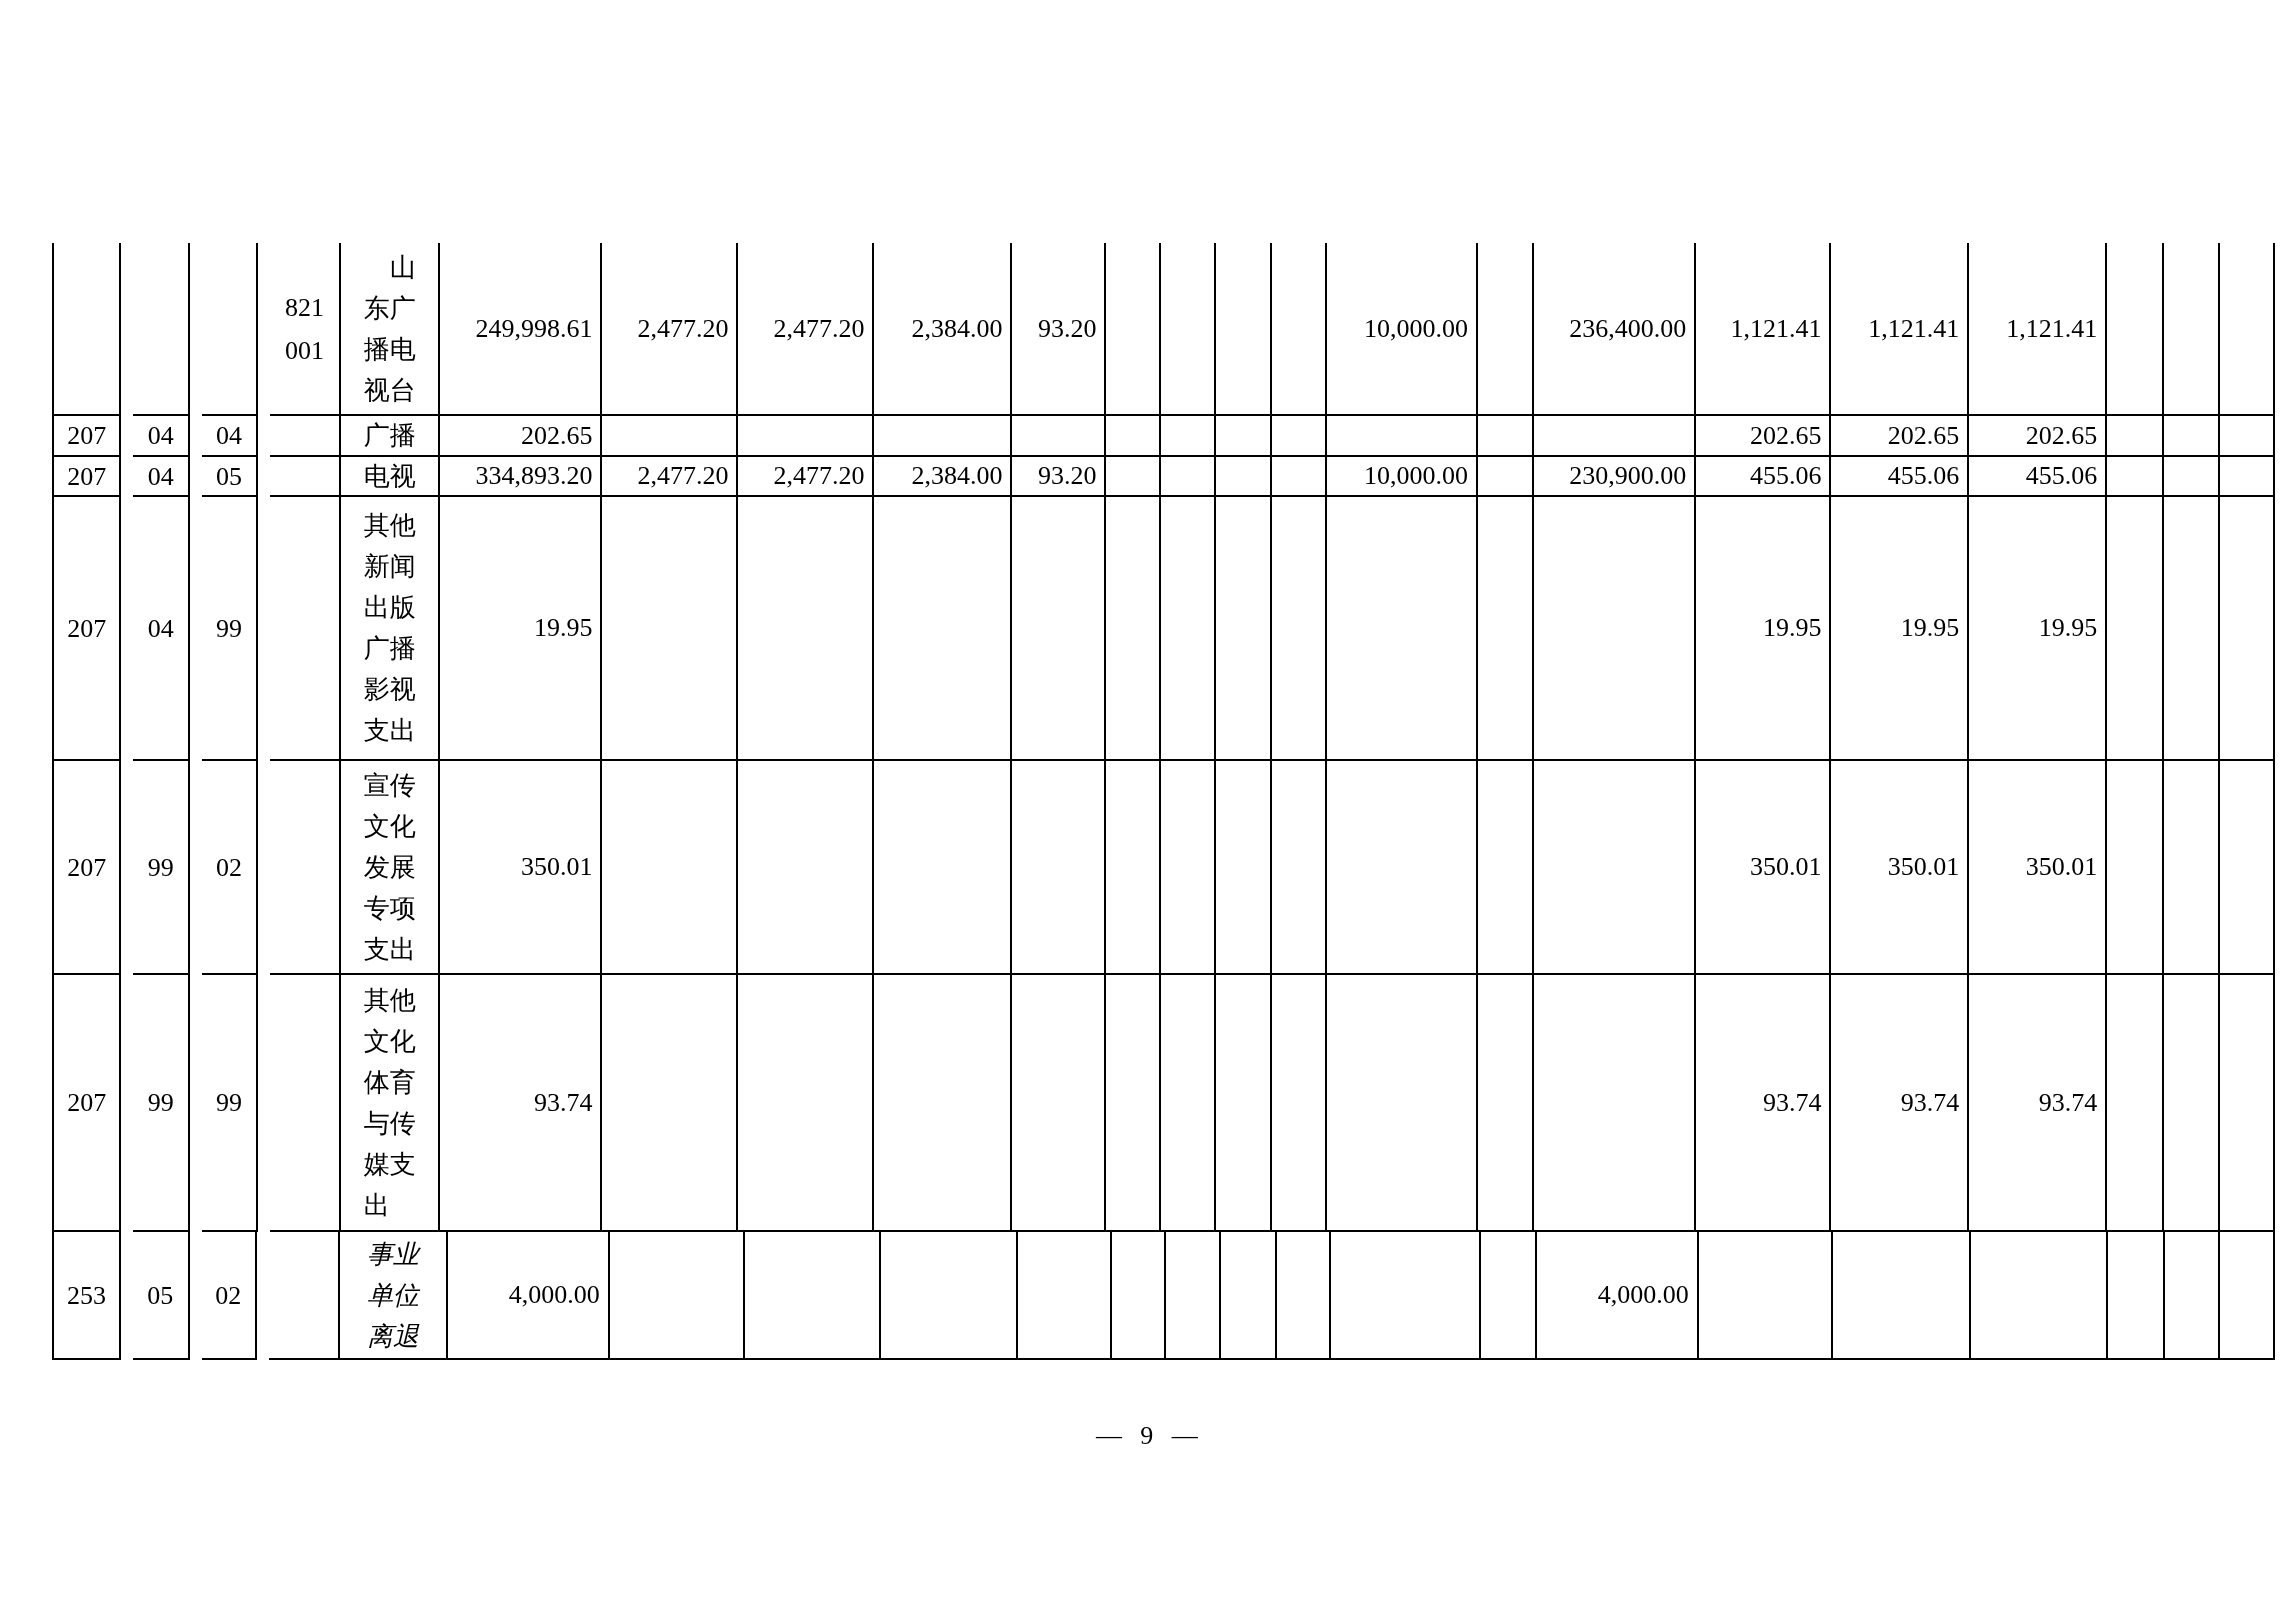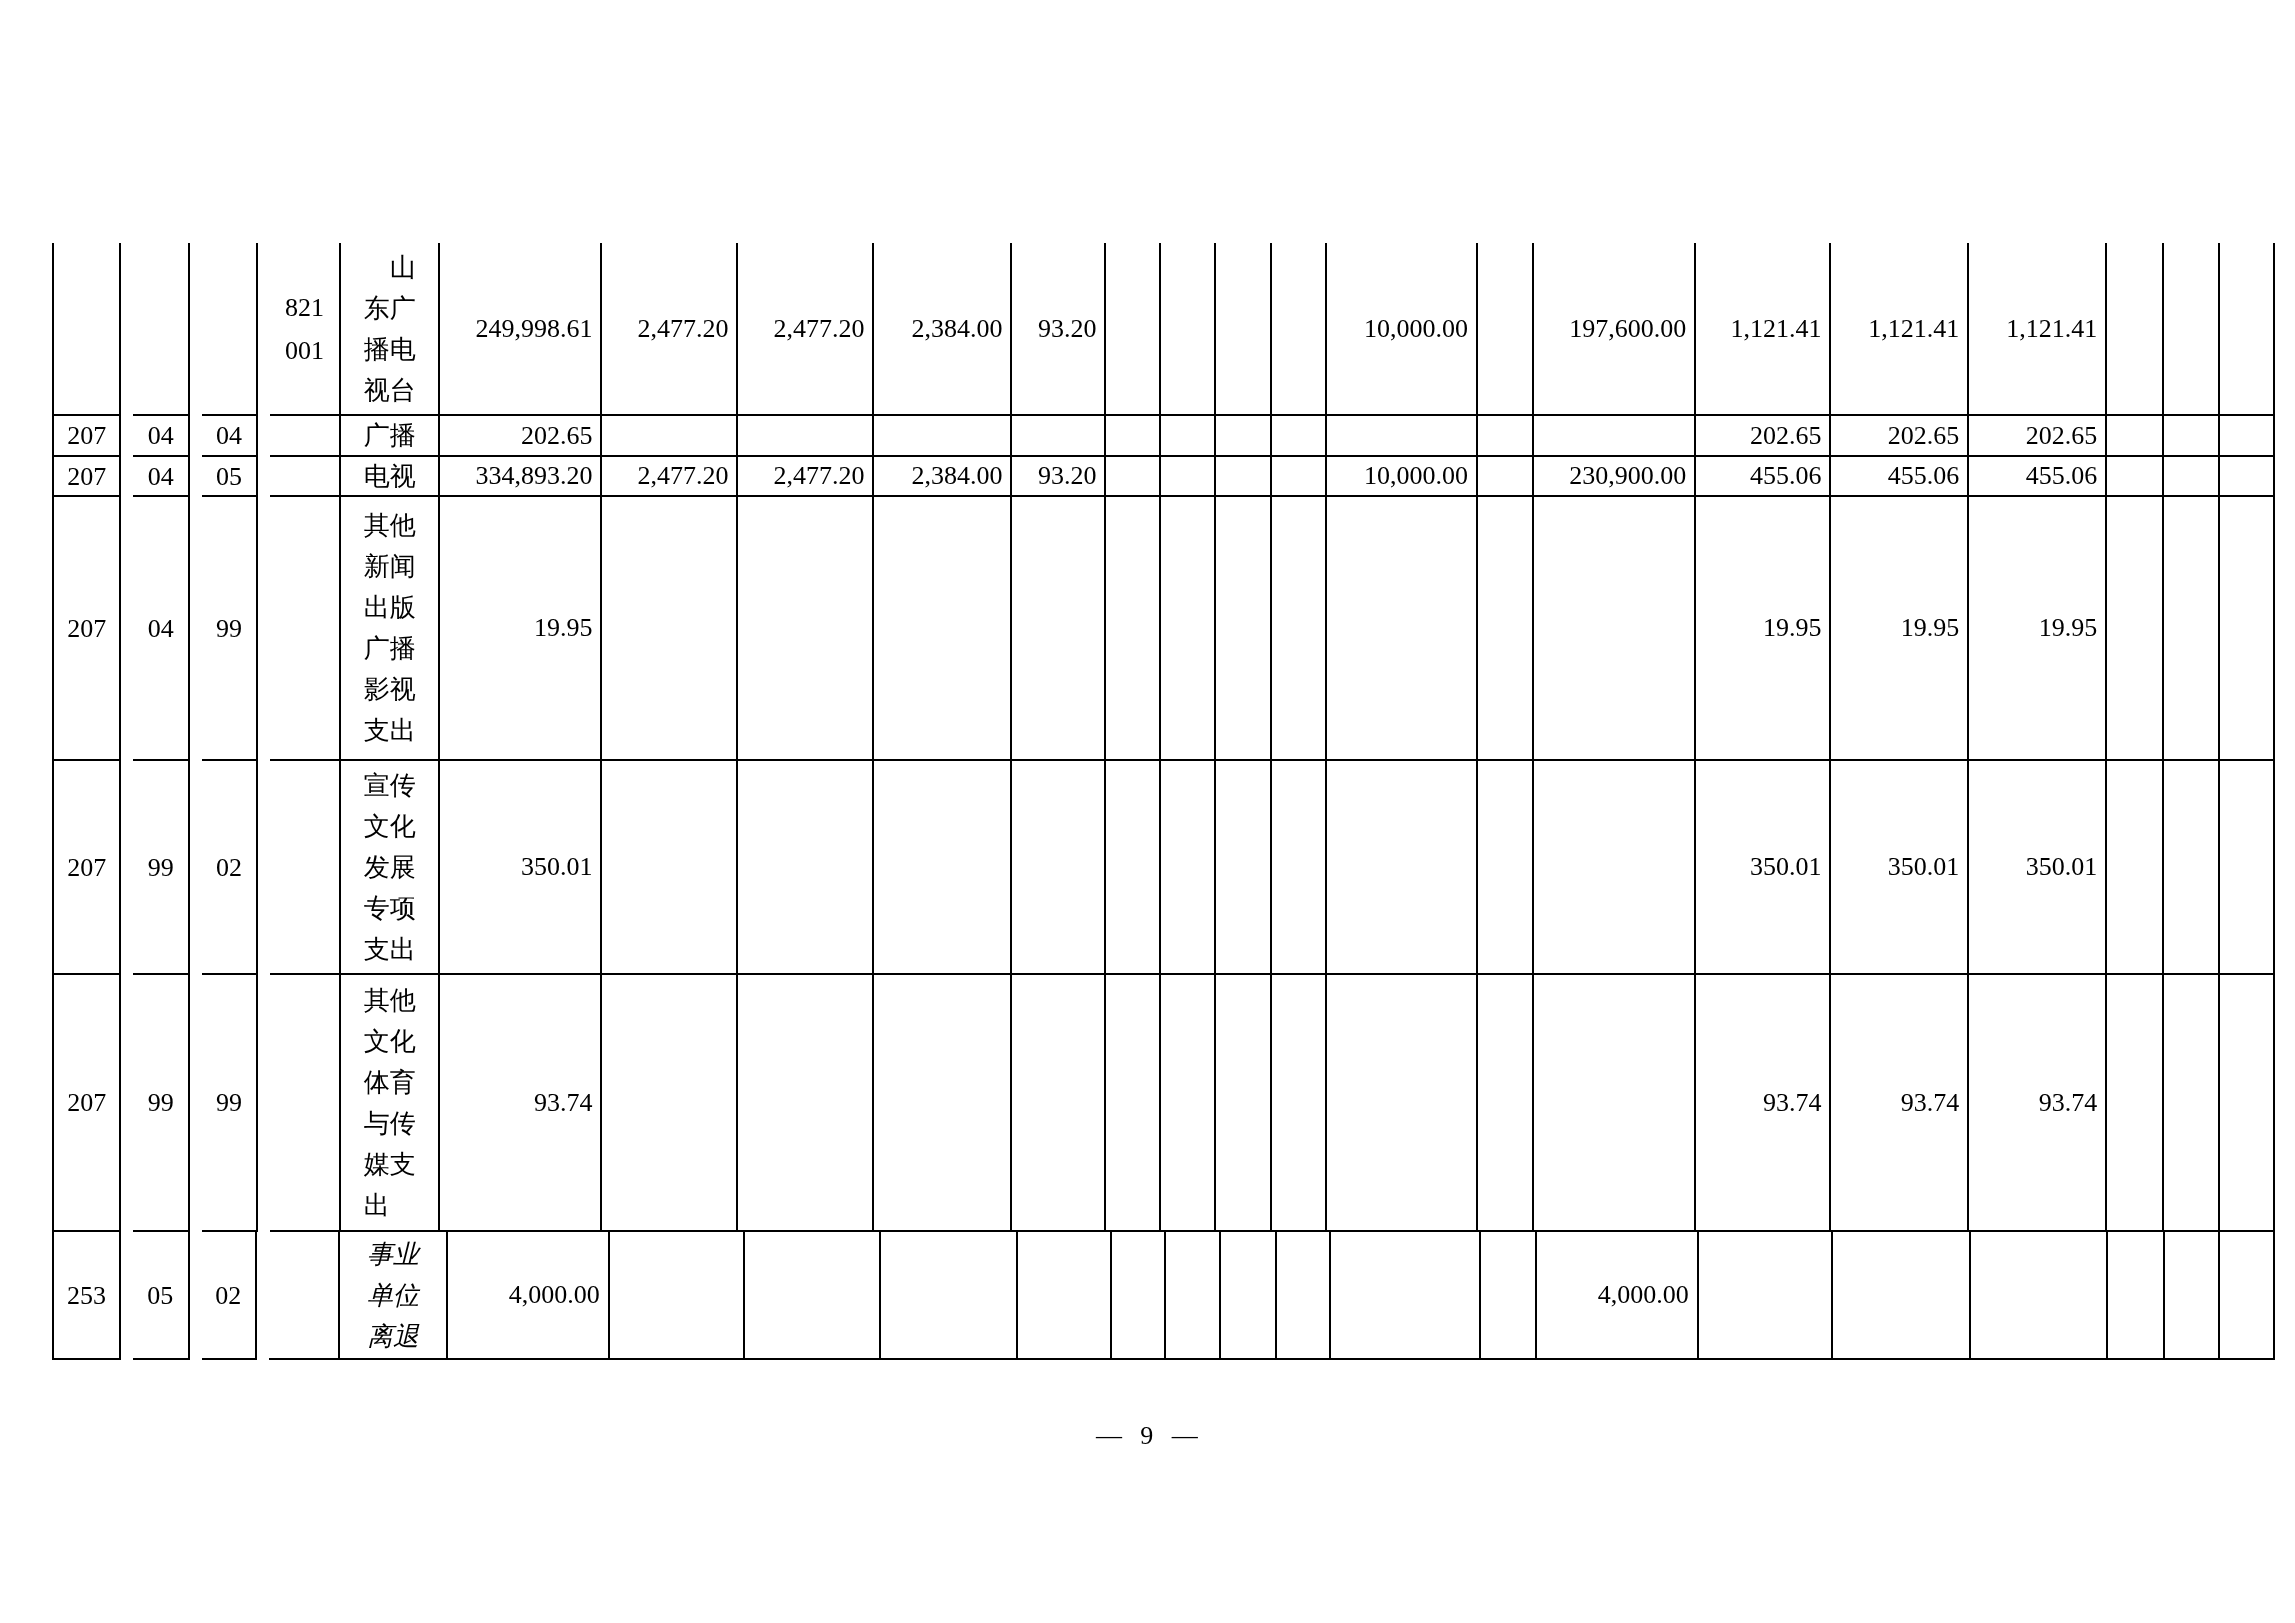--- a/index.html
+++ b/index.html
@@ -73,21 +73,21 @@
       </div>
       <div class="cell value" style="width: 56px;"></div>
       <div class="cell value" style="width: 56px;"></div>
       <div class="cell value" style="width: 57px;"></div>
       <div class="cell value" style="width: 56px;"></div>
       <div class="cell value" style="width: 154px;">
         <span class="txt">10,000.00</span>
       </div>
       <div class="cell value" style="width: 57px;"></div>
       <div class="cell value" style="width: 166px;">
-        <span class="txt">197,600.00</span>
+        <span class="txt">236,400.00</span>
       </div>
       <div class="cell value" style="width: 138px;">
         <span class="txt">1,121.41</span>
       </div>
       <div class="cell value" style="width: 141px;">
         <span class="txt">1,121.41</span>
       </div>
       <div class="cell value" style="width: 141px;">
         <span class="txt">1,121.41</span>
       </div>

